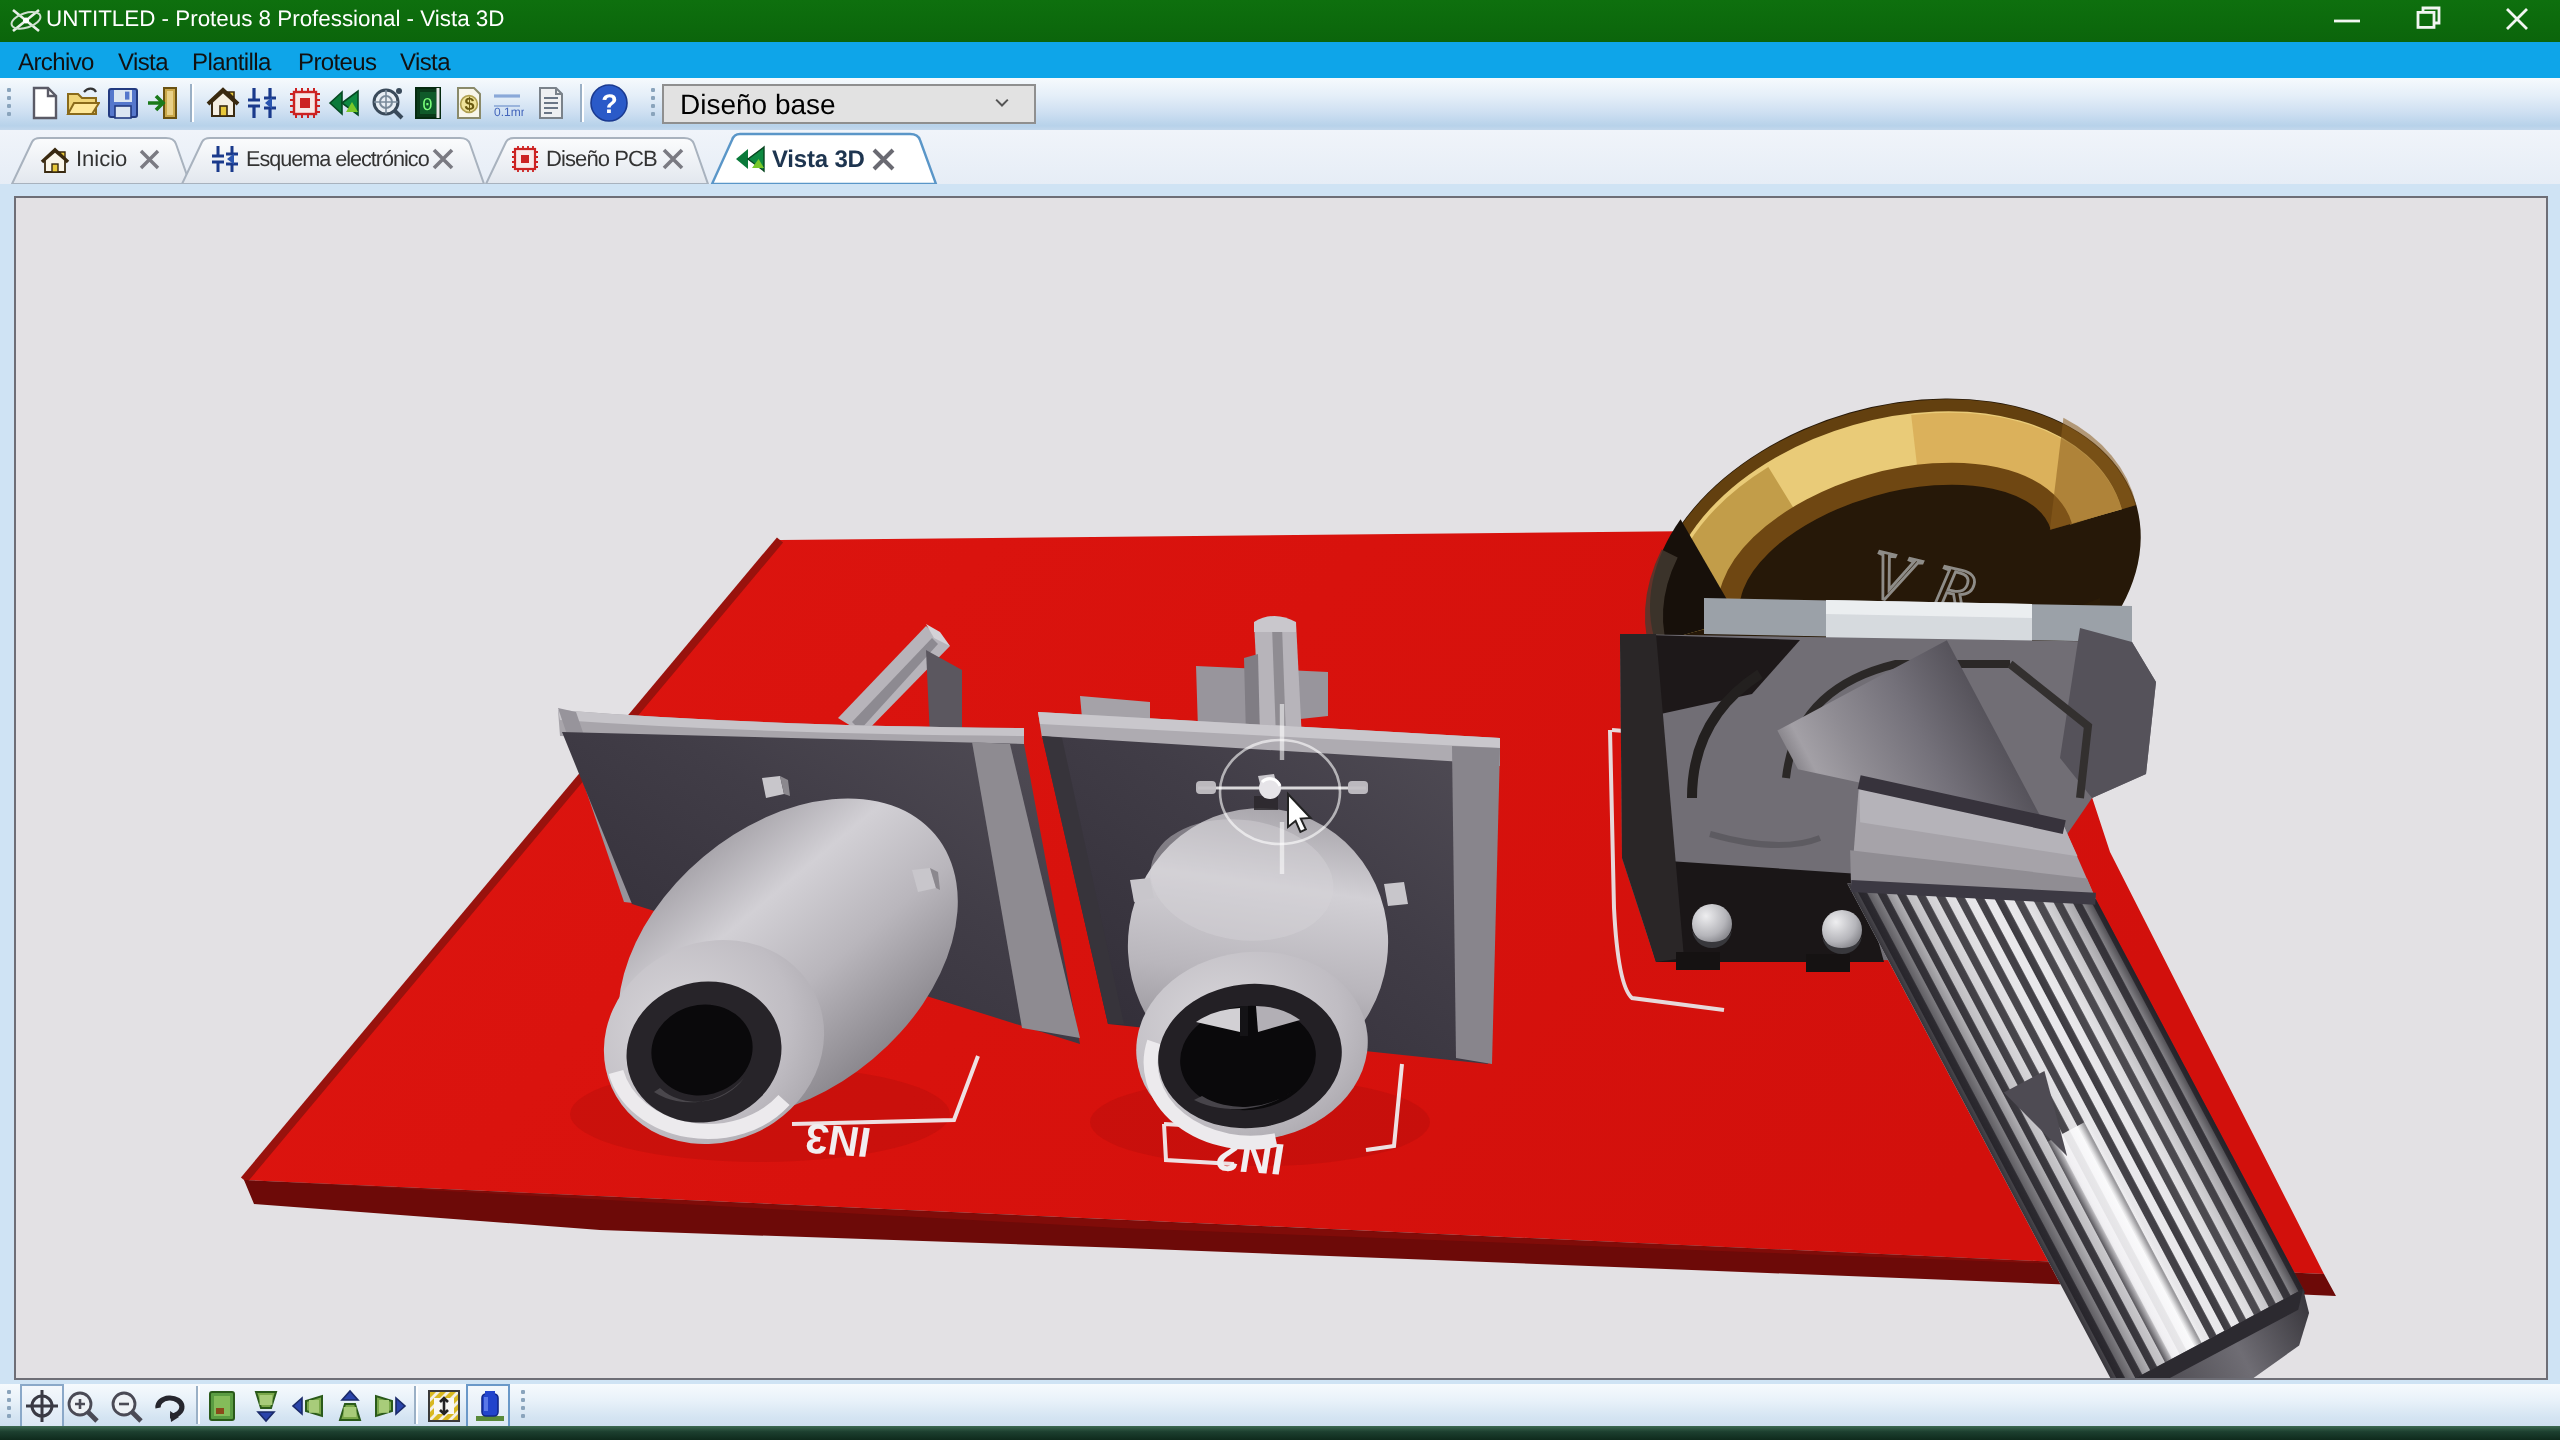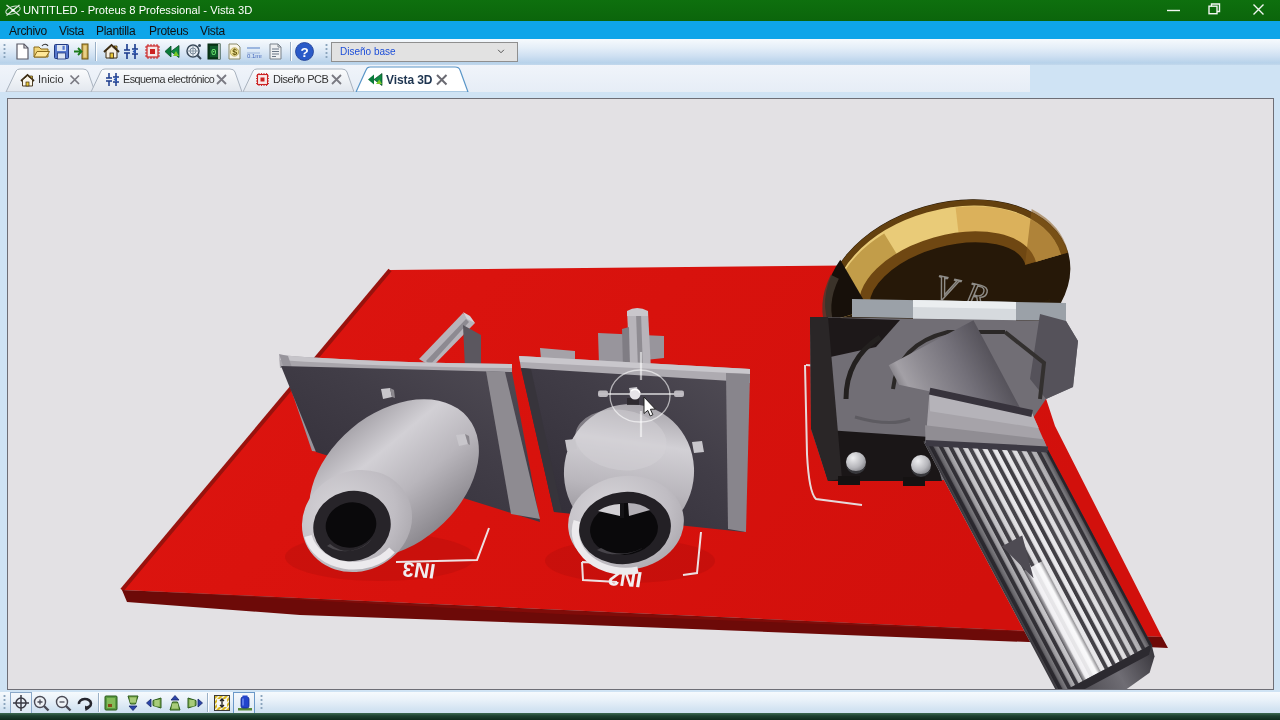--- a/index.html
+++ b/index.html
@@ -5,23 +5,23 @@
 * { margin:0; padding:0; box-sizing:border-box; }
 html,body { width:1280px; height:720px; overflow:hidden; font-family:"Liberation Sans", sans-serif; }
 #win { position:relative; width:1280px; height:720px; background:#cfe3f4; }
 #titlebar { position:absolute; left:0; top:0; width:1280px; height:21px; background:linear-gradient(#0e700e,#0b650b); }
 #title { position:absolute; left:23px; top:4px; color:#fff; font-size:11.2px; letter-spacing:0px; }
 #menubar { position:absolute; left:0; top:21px; width:1280px; height:18px; background:#0ea5e9; }
 .mi { position:absolute; top:3px; font-size:12px; letter-spacing:-0.3px; color:#111; }
 #toolbar { position:absolute; left:0; top:39px; width:1280px; height:26px;
   background:linear-gradient(#f6fafd 0%, #e4eef8 35%, #cfe0f2 65%, #b7d2ea 92%, #c3d8ec 100%); }
 .ticon { position:absolute; top:4px; width:17px; height:17px; }
-#dropdown { position:absolute; left:331px; top:3px; width:187px; height:20px; background:#e2e2e2; border:1px solid #8f8f8f; font-size:10px; color:#1d4ed8; line-height:18px; padding-left:8px; }
+#dropdown { position:absolute; left:331px; top:3px; width:187px; height:20px; background:#e2e2e2; border:1px solid #8f8f8f; font-size:14px; color:#000000; line-height:18px; padding-left:8px; }
 #ddchev { position:absolute; right:8px; top:6px; width:9px; height:6px; }
-#tabbar { position:absolute; left:0; top:65px; width:1030px; height:27px; background:linear-gradient(#f0f4fa,#e6edf6); }
+#tabbar { position:absolute; left:0; top:65px; width:1280px; height:27px; background:linear-gradient(#f0f4fa,#e6edf6); }
 #tabsvg { position:absolute; left:0; top:0; }
 #frame { position:absolute; left:0; top:92px; width:1280px; height:600px; background:#cfe3f4; }
 #viewport { position:absolute; left:7px; top:6px; width:1267px; height:592px; border:1px solid #6e6e76; background:#e3e1e4; }
 #bottombar { position:absolute; left:0; top:692px; width:1280px; height:21px;
   background:linear-gradient(#f6fafd 0%, #e8f1f9 40%, #d4e4f2 80%, #cfe0f0 100%); }
 #greenstrip { position:absolute; left:0; top:713px; width:1280px; height:7px; background:linear-gradient(#3d6a52 0%, #1d4030 40%, #0e2a1c 100%); }
 .sep { position:absolute; top:3px; width:1px; height:19px; background:#9ab0c6; box-shadow:1px 0 0 #fff; }
 .handle { position:absolute; top:4px; width:3px; height:17px;
   background-image:radial-gradient(circle, #8aa4bc 1px, transparent 1.2px); background-size:3px 4px; }
 .bicon { position:absolute; top:2px; width:18px; height:18px; }

